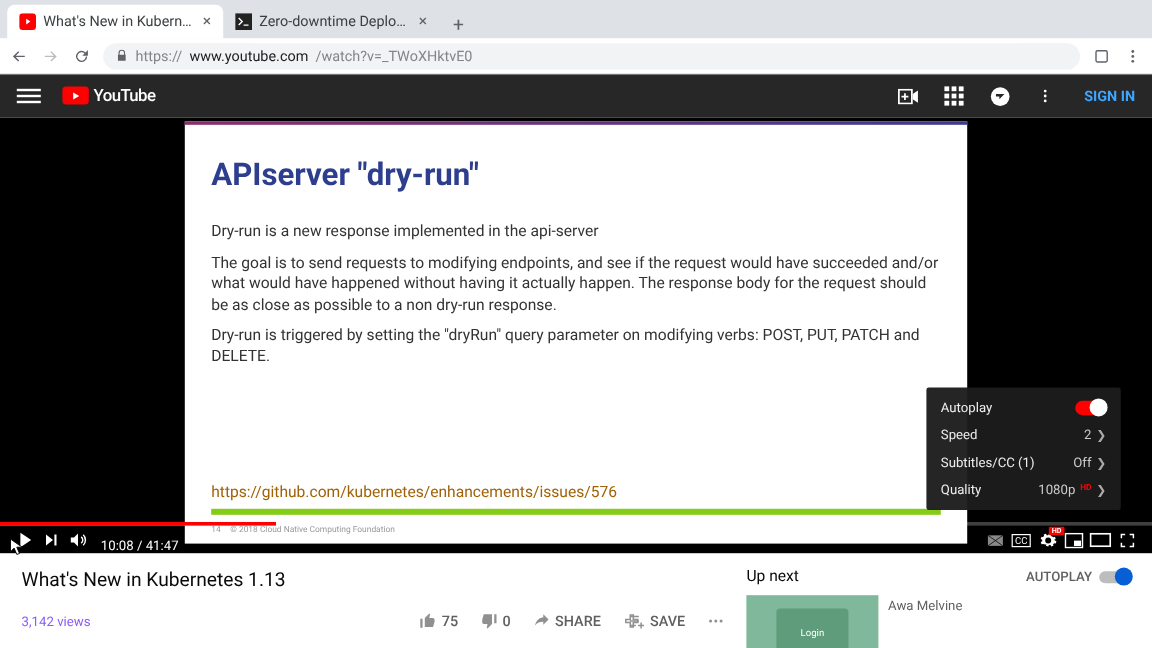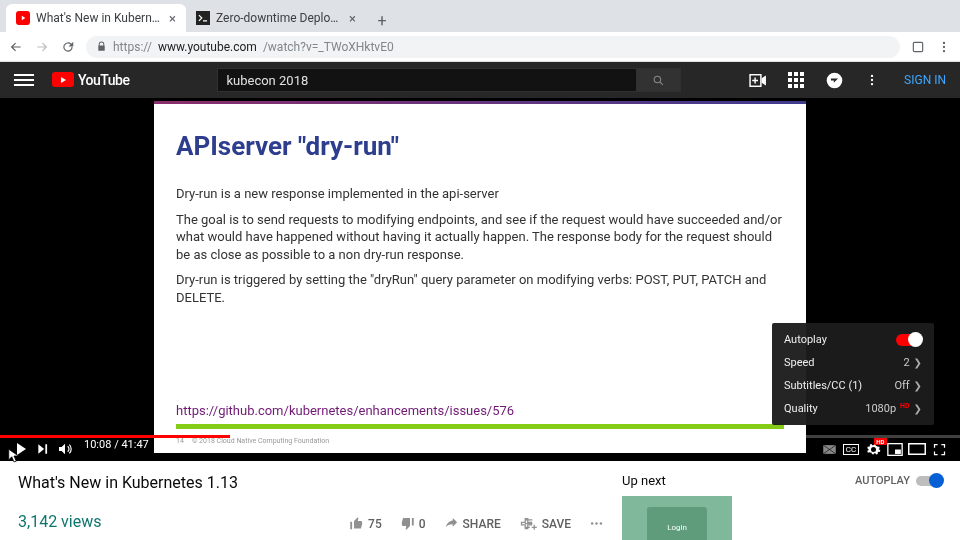--- a/index.html
+++ b/index.html
@@ -24,54 +24,54 @@
 .ytplay{width:22px;height:15px;background:#ff0000;border-radius:3px;display:flex;align-items:center;justify-content:center}
 .ytplay::after{content:"";border-left:5px solid #fff;border-top:3px solid transparent;border-bottom:3px solid transparent}
 .yttxt{font-size:14px;font-weight:500;letter-spacing:-0.5px;margin-left:2px}
 .searchwrap{display:flex;margin-left:88px}
 .searchbox{width:420px;height:24px;background:#121212;border:1px solid #303030;padding:0 8px;font-size:13px;color:#e0e0e0;display:flex;align-items:center}
 .searchbtn{width:44px;height:24px;background:#323232;border:1px solid #303030;border-left:none;display:flex;align-items:center;justify-content:center}
 .mhspacer{flex:1}
 .mhico{width:20px;height:20px;margin-left:18px;display:flex;align-items:center;justify-content:center;color:#fff}
 .apps{display:grid;grid-template-columns:repeat(3,4px);grid-template-rows:repeat(3,4px);gap:2px}
 .apps div{background:#fff}
-.signin{color:#3ea6ff;font-size:12px;font-weight:400;margin-left:22px}
+.signin{color:#3ea6ff;font-size:12px;font-weight:700;margin-left:22px}
 .player{position:relative;height:363px;background:#000}
 .slide{position:absolute;left:154px;top:3px;width:652px;height:352px;background:#fff;padding:26px 22px 8px;font-family:"Century Gothic",Arial,sans-serif;color:#333;display:flex;flex-direction:column}
 .slide .bar{position:absolute;top:0;left:0;right:0;height:3px;background:linear-gradient(90deg,#8b2e6b,#3f3b8f)}
 .slide h1{color:#2e3e8e;font-size:26px;font-weight:bold;margin-top:4px}
 .slide h2{color:#7a8bc9;font-size:15px;font-weight:normal;margin-top:16px}
 .slide .body{margin-top:24px;font-size:13px;line-height:1.35}
 .slide .body p{margin-bottom:8px}
-.slide .link{font-size:13px;color:#701a75;margin-top:auto;margin-bottom:6px}
+.slide .link{font-size:13px;color:#a16207;margin-top:auto;margin-bottom:6px}
 .slide .foot{font-size:7px;color:#999;border-top:5px solid #84cc16;padding-top:8px;display:flex;gap:8px}
 .settingsmenu{position:absolute;right:26px;bottom:36px;width:162px;background:rgba(28,28,28,0.96);border-radius:2px;padding:5px 0;font-size:11px;color:#eee}
 .srow{display:flex;align-items:center;justify-content:space-between;padding:5px 12px;cursor:pointer}
 .srow .rval{display:flex;align-items:center;gap:4px;color:#ccc}
 .chev{font-size:10px;color:#aaa}
 .toggle{width:26px;height:12px;background:#f00;border-radius:6px;position:relative}
 .toggle::after{content:"";position:absolute;right:-1px;top:-2px;width:15px;height:15px;background:#fff;border-radius:50%}
 .hd{color:#f00;font-size:7px;font-weight:bold;position:relative;top:-3px}
 .progress{position:absolute;left:0;right:0;bottom:23px;height:3px;background:rgba(255,255,255,0.25)}
 .progress .loaded{position:absolute;left:0;top:0;bottom:0;width:31%;background:rgba(255,255,255,0.45)}
 .progress .played{position:absolute;left:0;top:0;bottom:0;width:24%;background:#f00}
-.controls{position:absolute;left:0;right:0;bottom:0;height:23px;display:flex;align-items:flex-start;padding:0 10px;color:#fff;font-size:10px}
+.controls{position:absolute;left:0;right:0;bottom:0;height:23px;display:flex;align-items:flex-end;padding:0 10px;color:#fff;font-size:10px}
 .pico{width:22px;height:22px;display:flex;align-items:center;justify-content:center}
 .play::after{content:"";border-left:9px solid #fff;border-top:6px solid transparent;border-bottom:6px solid transparent}
 .time{margin-left:8px;font-size:11px}
 .cspacer{flex:1}
 .cc{border:1px solid #fff;font-size:8px;padding:0 2px;font-weight:normal}
 .gear{position:relative;width:15px;height:15px}
 .gear svg{width:15px;height:15px}
 .gear .hdb{position:absolute;top:-4px;right:-6px;background:#f00;color:#fff;font-size:6px;padding:0 2px;border-radius:1px;font-weight:bold}
 .cursor{position:absolute;width:12px;height:16px;pointer-events:none}
 .below{padding:12px 18px;display:flex;gap:18px}
 .primary{flex:1}
 .vtitle{font-size:16px;color:#0a0a0a;font-weight:400}
-.views{font-size:16px;color:#0f766e;margin-top:20px}
+.views{font-size:11px;color:#8b5cf6;margin-top:20px}
 .actions{display:flex;align-items:center;gap:18px;color:#606060;font-size:12px;font-weight:500;margin-top:14px;justify-content:flex-end}
 .act{display:flex;align-items:center;gap:4px}
 .secondary{width:320px}
 .upnext{display:flex;justify-content:space-between;align-items:center;font-size:13px;color:#0a0a0a;margin-bottom:8px}
 .ap{display:flex;align-items:center;gap:6px;font-size:11px;color:#606060;font-weight:500}
 .aptog{width:26px;height:10px;background:#bdbdbd;border-radius:6px;position:relative}
 .aptog::after{content:"";position:absolute;right:-2px;top:-3px;width:15px;height:15px;background:#065fd4;border-radius:50%}
 .reco{display:flex;gap:8px}
 .thumb{width:110px;height:62px;background:#7fb89a;position:relative;display:flex;align-items:center;justify-content:center}
 .thumb .lg{width:60px;height:40px;background:#5f9c7b;border-radius:3px;display:flex;align-items:center;justify-content:center;color:#fff;font-size:8px}
@@ -143,31 +143,20 @@
 <div class="masthead">
   <div class="burger">
       <div></div>
       <div></div>
       <div></div>
     </div>
   <div class="ytlogo">
     <div class="ytplay"></div>
     <span class="yttxt">YouTube</span>
   </div>
-  <div class="searchwrap">
-    <div class="searchbox">
-        <span>kubecon 2018</span>
-      </div>
-    <div class="searchbtn">
-        <svg width="13" height="13" viewBox="0 0 24 24">
-          <circle cx="10" cy="10" r="6" fill="none" stroke="#888" stroke-width="2"></circle>
-          <path d="M15 15l5 5" stroke="#888" stroke-width="2"></path>
-        </svg>
-      </div>
-  </div>
   <div class="mhspacer"></div>
   <div class="mhico">
       <svg width="18" height="13" viewBox="0 0 24 18">
         <rect x="1" y="1" width="15" height="16" fill="none" stroke="#fff" stroke-width="2"></rect>
         <path d="M17 6l6-4v14l-6-4z" fill="#fff"></path>
         <path d="M8 5v8M4 9h8" stroke="#fff" stroke-width="2"></path>
       </svg>
     </div>
   <div class="mhico">
       <div class="apps">
@@ -352,16 +341,17 @@
       <div class="ap">
         <span>AUTOPLAY</span>
         <div class="aptog"></div>
       </div>
     </div>
     <div class="reco">
       <div class="thumb">
           <div class="lg">Login</div>
         </div>
       <div>
+        <div class="rch">Awa Melvine</div>
       </div>
     </div>
   </div>
 </div>
 
 </body></html>

